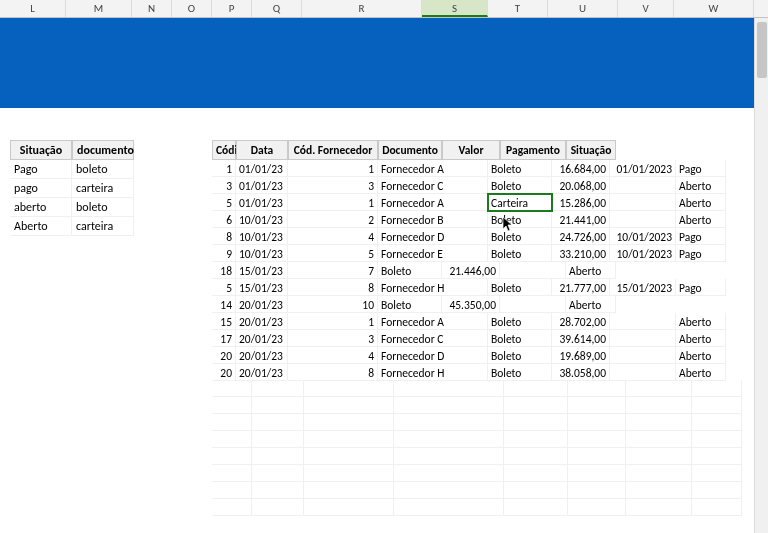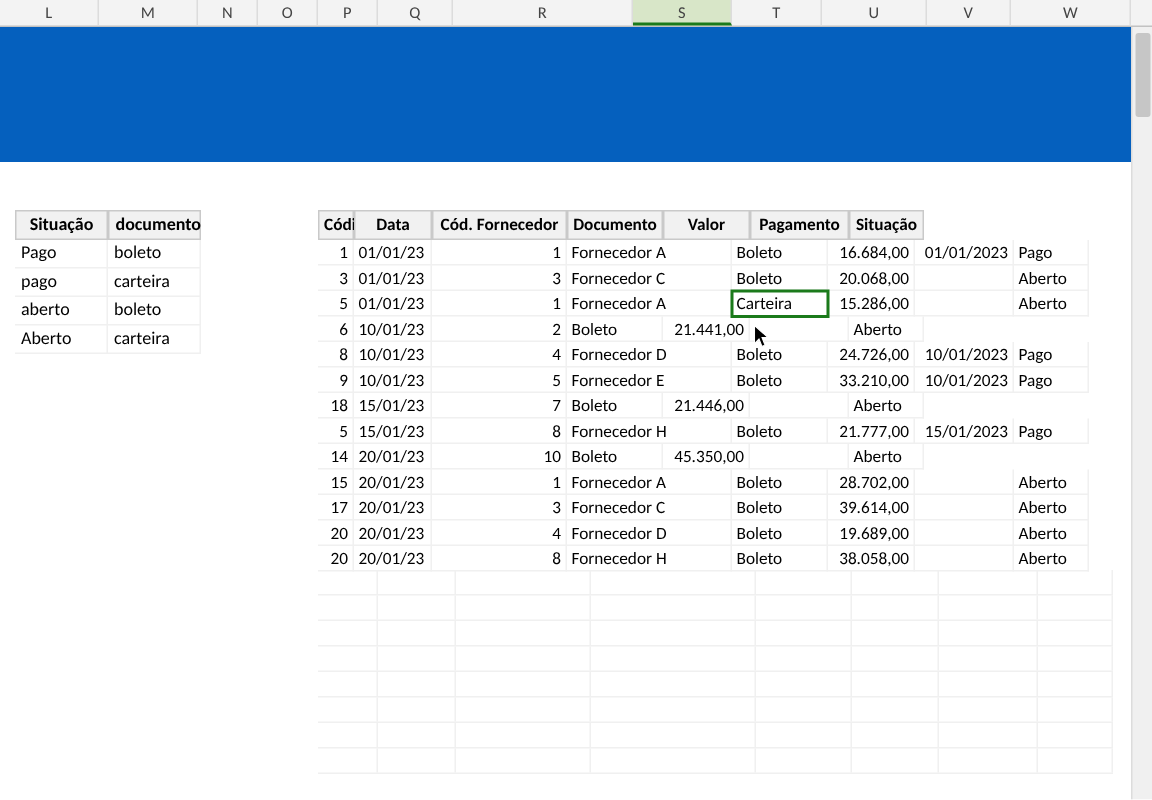--- a/index.html
+++ b/index.html
@@ -218,20 +218,21 @@
         <div class="c-df">Fornecedor A</div>
         <div class="c-docm active-cell">Carteira</div>
         <div class="c-val">15.286,00</div>
         <div class="c-pag"></div>
         <div class="c-sit">Aberto</div>
       </div>
       <div class="row">
         <div class="c-cod">6</div>
         <div class="c-data">10/01/23</div>
         <div class="c-cf">2</div>
+        <div class="c-df">Fornecedor B</div>
         <div class="c-docm">Boleto</div>
         <div class="c-val">21.441,00</div>
         <div class="c-pag"></div>
         <div class="c-sit">Aberto</div>
       </div>
       <div class="row">
         <div class="c-cod">8</div>
         <div class="c-data">10/01/23</div>
         <div class="c-cf">4</div>
         <div class="c-df">Fornecedor D</div>

